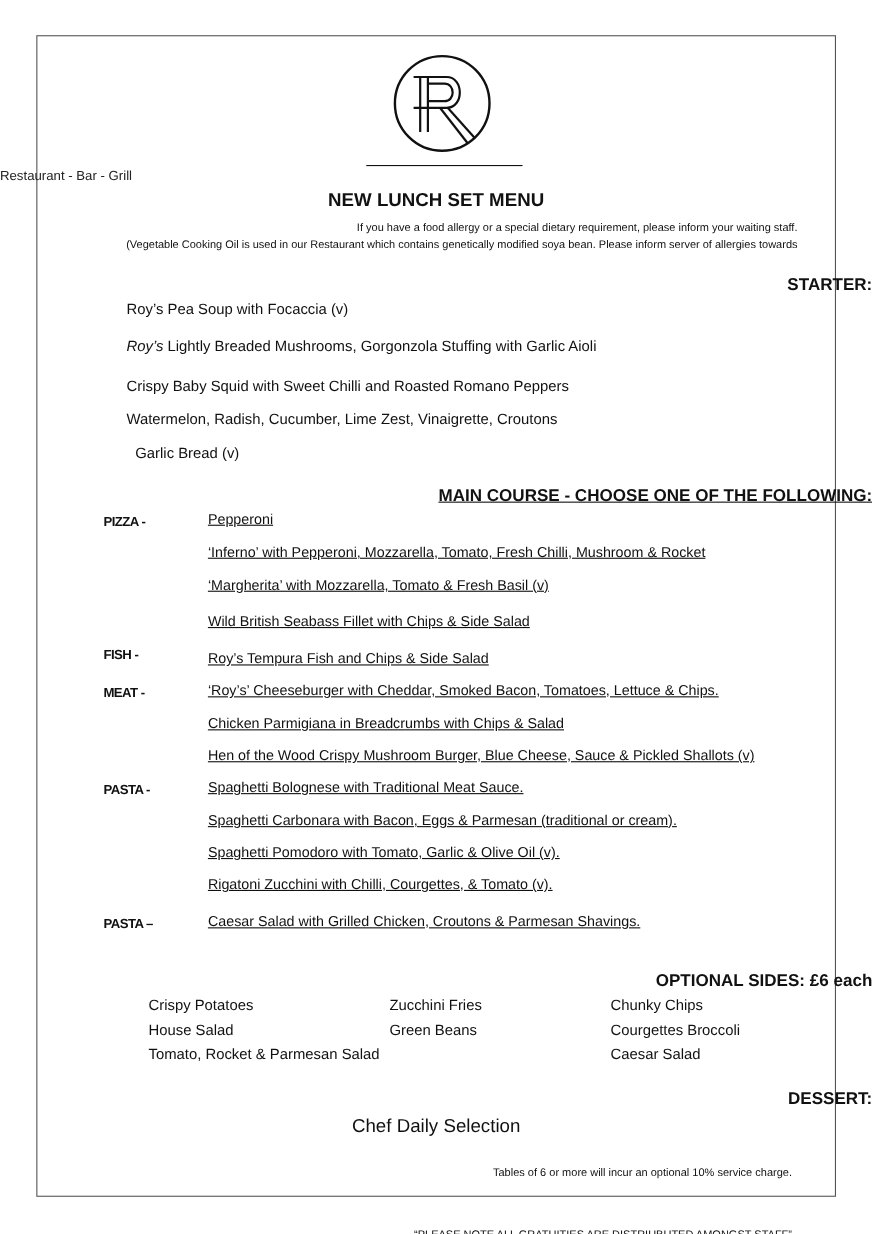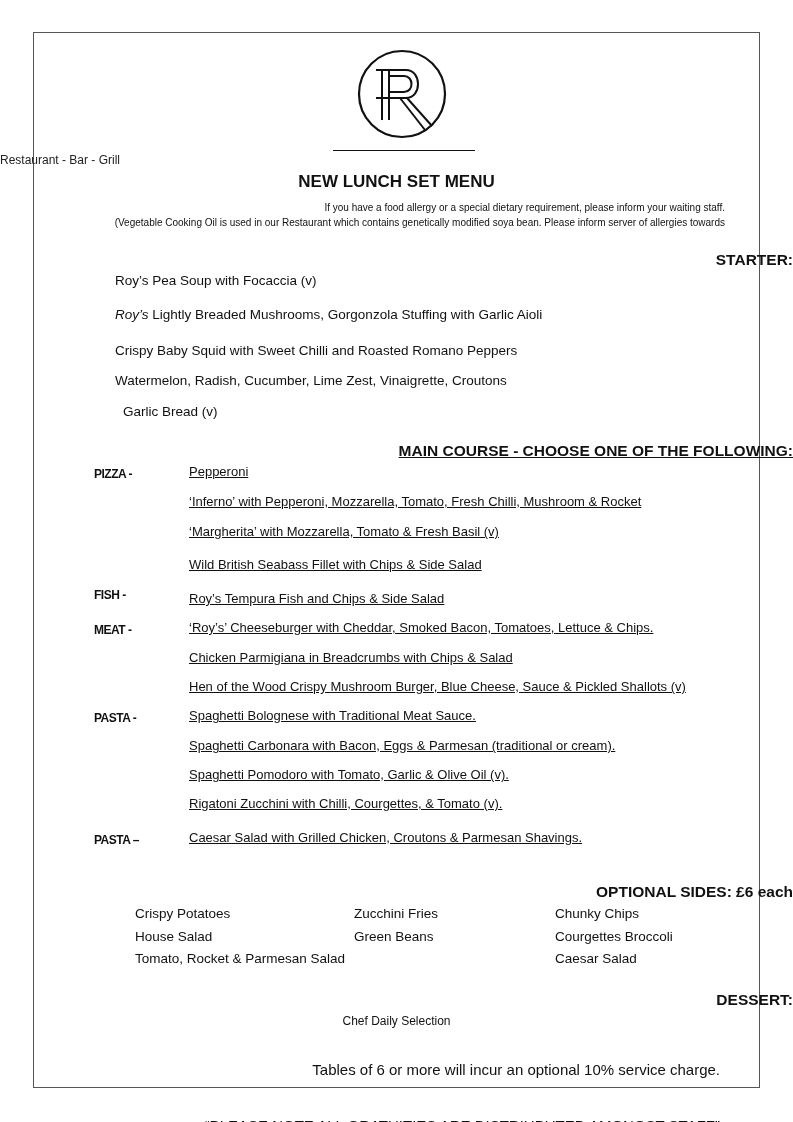--- a/index.html
+++ b/index.html
@@ -12,21 +12,21 @@
     .logo { position: absolute; left: 356px; top: 48px; width: 92px; height: 100px; }
     .logo-rule { position: absolute; left: 333px; top: 150px; width: 142px; height: 0; border-top: 1.5px solid #111; }
     .tagline { left: 0; width: 793px; text-align: left; top: 153px; font-size: 12px; color: #222; }
     .title { left: 0; width: 793px; text-align: center; top: 172px; font-size: 17px; font-weight: bold; }
     .notice { left: 0; width: 725px; text-align: right; font-size: 10px; color: #111; }
     .section-heading { left: 0; width: 793px; text-align: right; font-size: 15.5px; font-weight: bold; }
     .item { font-size: 13.5px; color: #111; }
     .cat { font-size: 12px; font-weight: bold; letter-spacing: -0.5px; left: 94px; }
     .main-item { left: 189px; font-size: 13px; text-decoration: underline; }
     .side { font-size: 13.5px; }
-    .footer { font-size: 15px; text-align: right; right: 73px; color: #111; }
+    .footer { font-size: 10px; text-align: right; right: 73px; color: #111; }
   </style>
 </head>
 <body>
 
 <div class="page-border"></div>
 
 <svg class="logo" viewBox="0 0 92 100" xmlns="http://www.w3.org/2000/svg">
   <circle cx="46" cy="46" r="43" fill="none" stroke="#111" stroke-width="2.2"></circle>
 
   <line x1="26" y1="22" x2="26" y2="72" stroke="#111" stroke-width="2"></line>
@@ -91,16 +91,16 @@
 <div class="abs side" style="left:135px; top:906px;">Crispy Potatoes</div>
 <div class="abs side" style="left:135px; top:929px;">House Salad</div>
 <div class="abs side" style="left:135px; top:951px;">Tomato, Rocket &amp; Parmesan Salad</div>
 <div class="abs side" style="left:354px; top:906px;">Zucchini Fries</div>
 <div class="abs side" style="left:354px; top:929px;">Green Beans</div>
 <div class="abs side" style="left:555px; top:906px;">Chunky Chips</div>
 <div class="abs side" style="left:555px; top:929px;">Courgettes Broccoli</div>
 <div class="abs side" style="left:555px; top:951px;">Caesar Salad</div>
 
 <div class="abs section-heading" style="top:991px;">DESSERT:</div>
-<div class="abs" style="left:0; width:793px; text-align:center; top:1014px; font-size:12px;">Chef Daily Selection</div>
+<div class="abs" style="left:0; width:793px; text-align:center; top:1014px; font-size:17px;">Chef Daily Selection</div>
 
 <div class="abs footer" style="top:1061px;">Tables of 6 or more will incur an optional 10% service charge.</div>
 <div class="abs footer" style="top:1073px;margin-top:44px;">“PLEASE NOTE ALL GRATUITIES ARE DISTRIUBUTED AMONGST STAFF”</div>
 
 </body></html>

